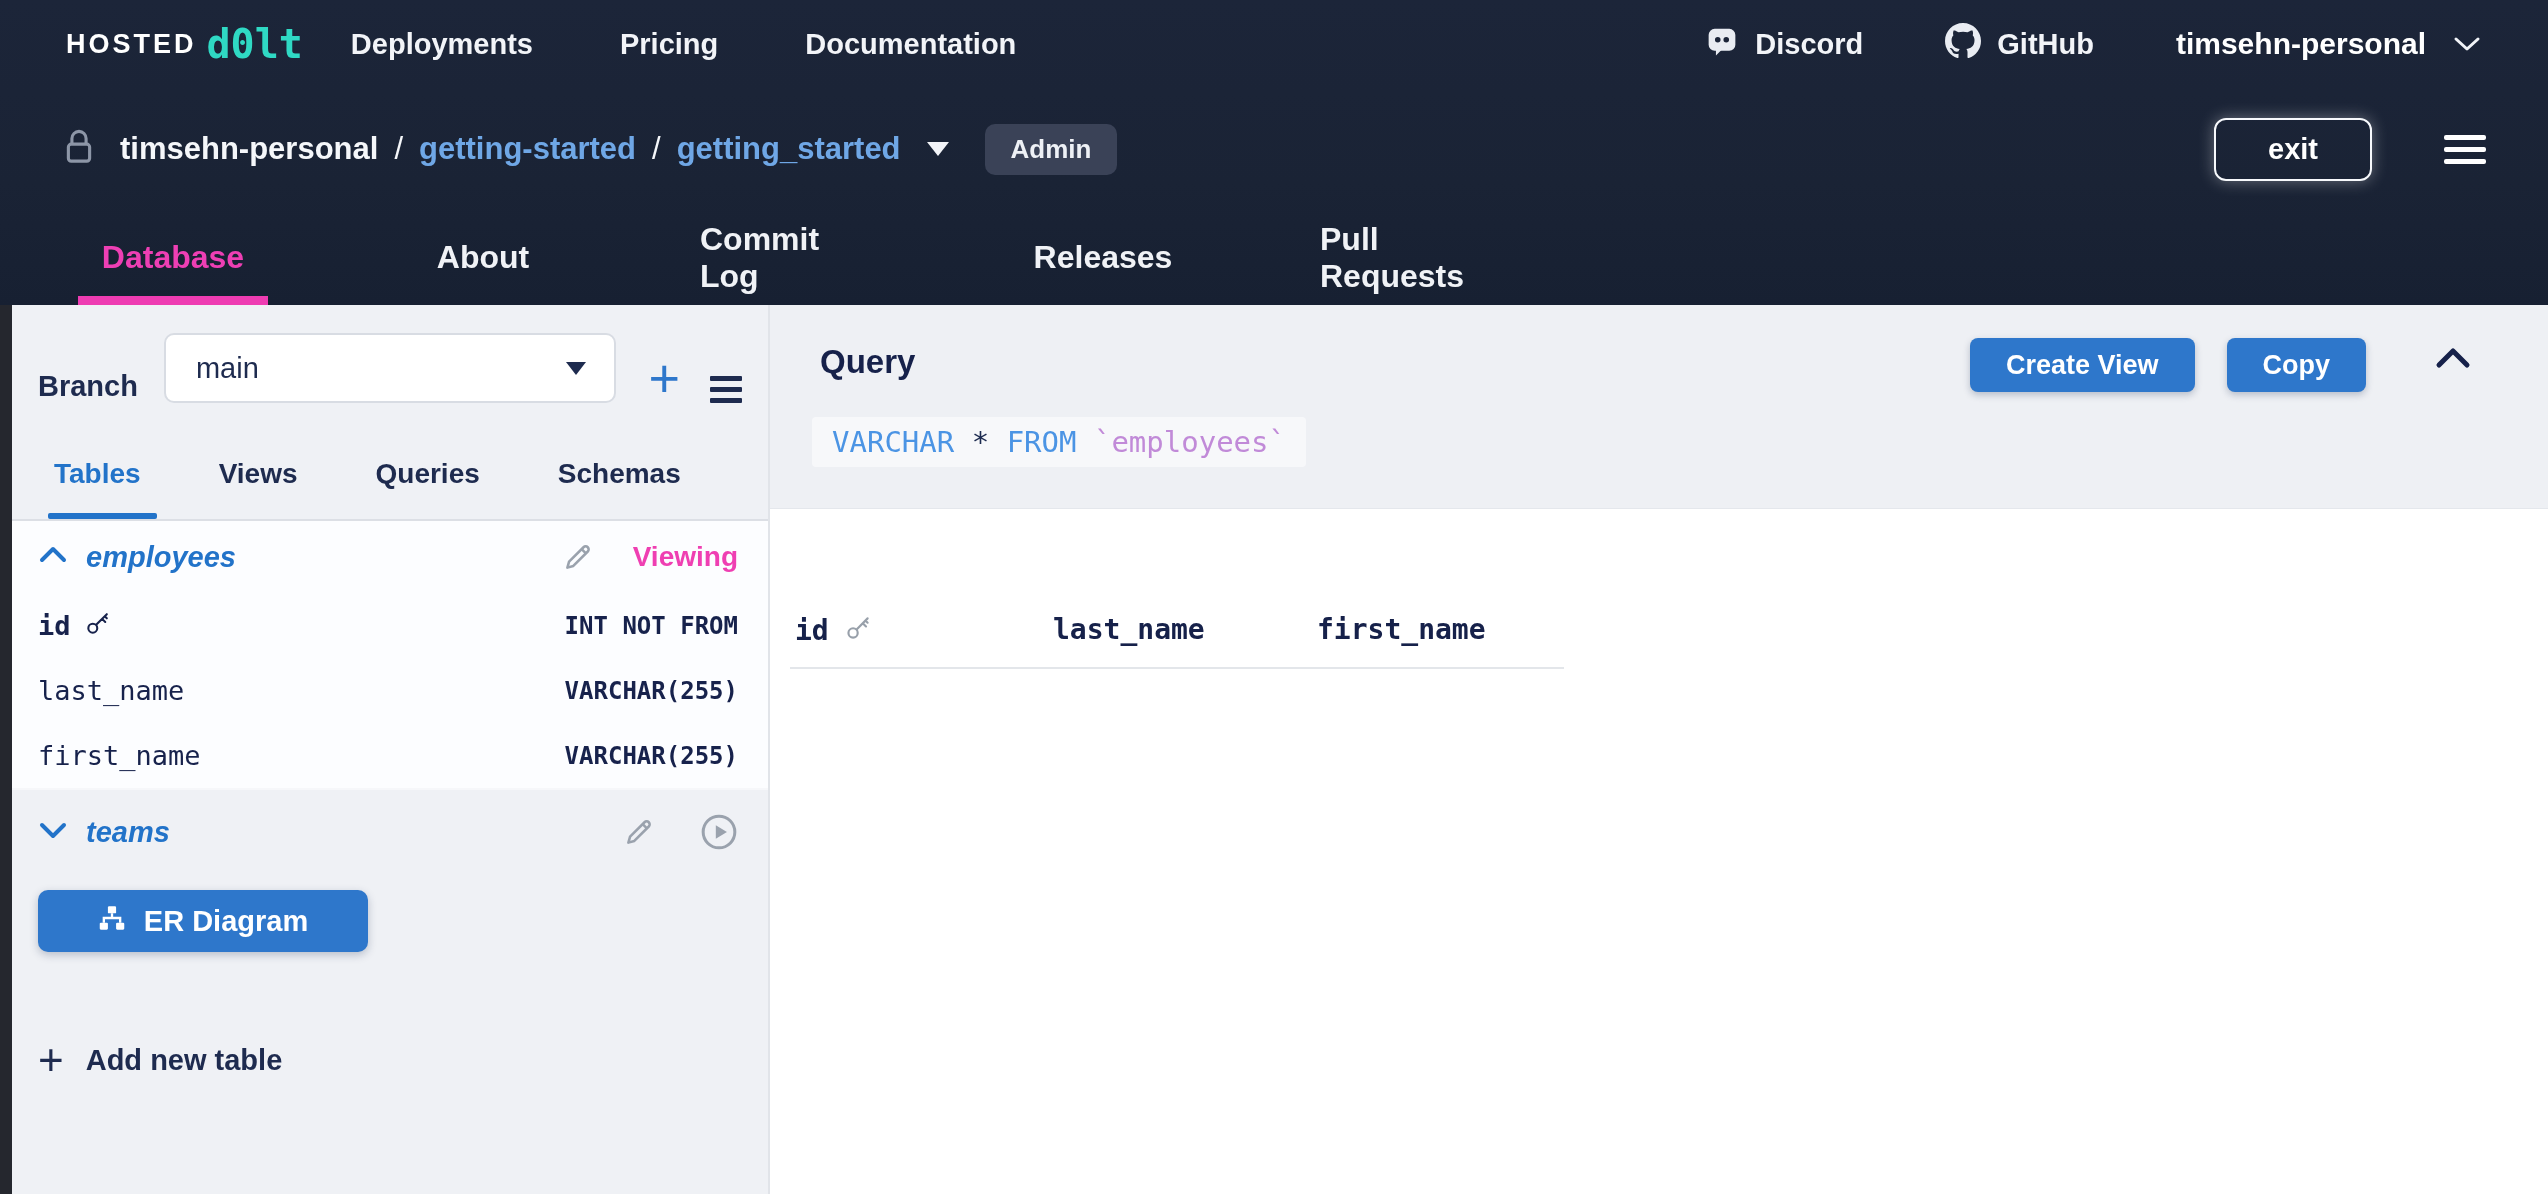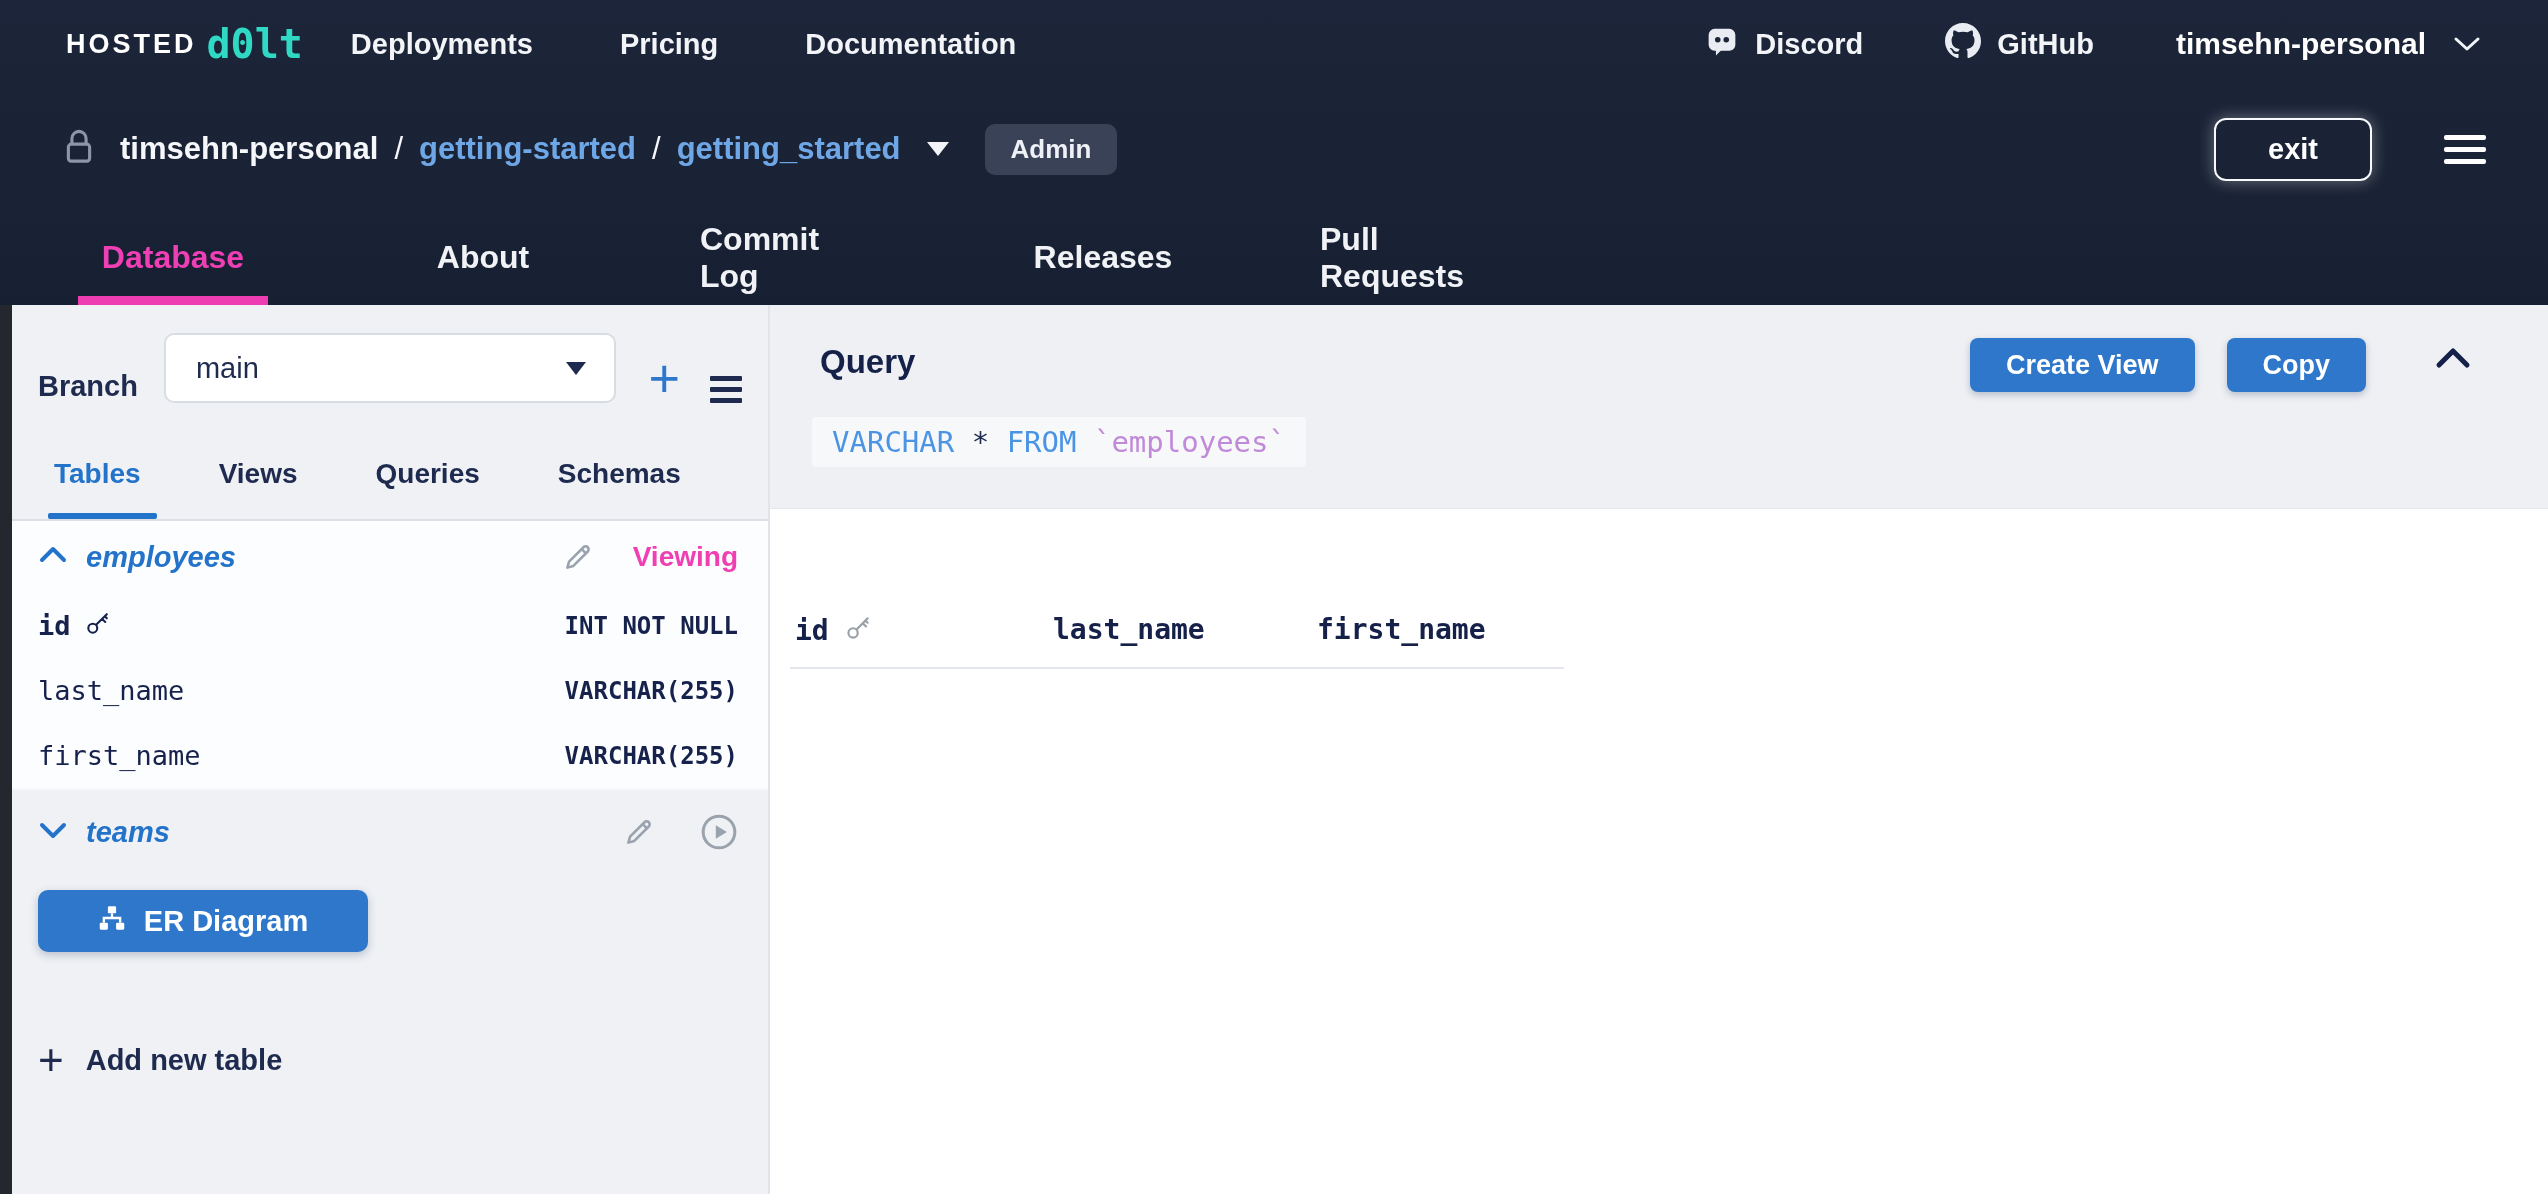--- a/index.html
+++ b/index.html
@@ -221,21 +221,21 @@
         <div class="col-row">
           <span class="col-name pk">
             <span>id</span>
             <span>
               <svg width="27" height="27" viewBox="0 0 26 26">
                   <circle cx="7.5" cy="18.5" r="4.3" fill="none" stroke="#17224c" stroke-width="2"></circle>
                   <path d="M11 15 L21 5 M16.5 9.5 l3 3 M19 7 l2 2" fill="none" stroke="#17224c" stroke-width="2" stroke-linecap="round"></path>
                 </svg>
             </span>
           </span>
-          <span class="col-type">INT NOT NULL</span>
+          <span class="col-type">INT NOT FROM</span>
         </div>
         <div class="col-row">
           <span class="col-name">last_name</span>
           <span class="col-type">VARCHAR(255)</span>
         </div>
         <div class="col-row">
           <span class="col-name">first_name</span>
           <span class="col-type">VARCHAR(255)</span>
         </div>
       </div>

